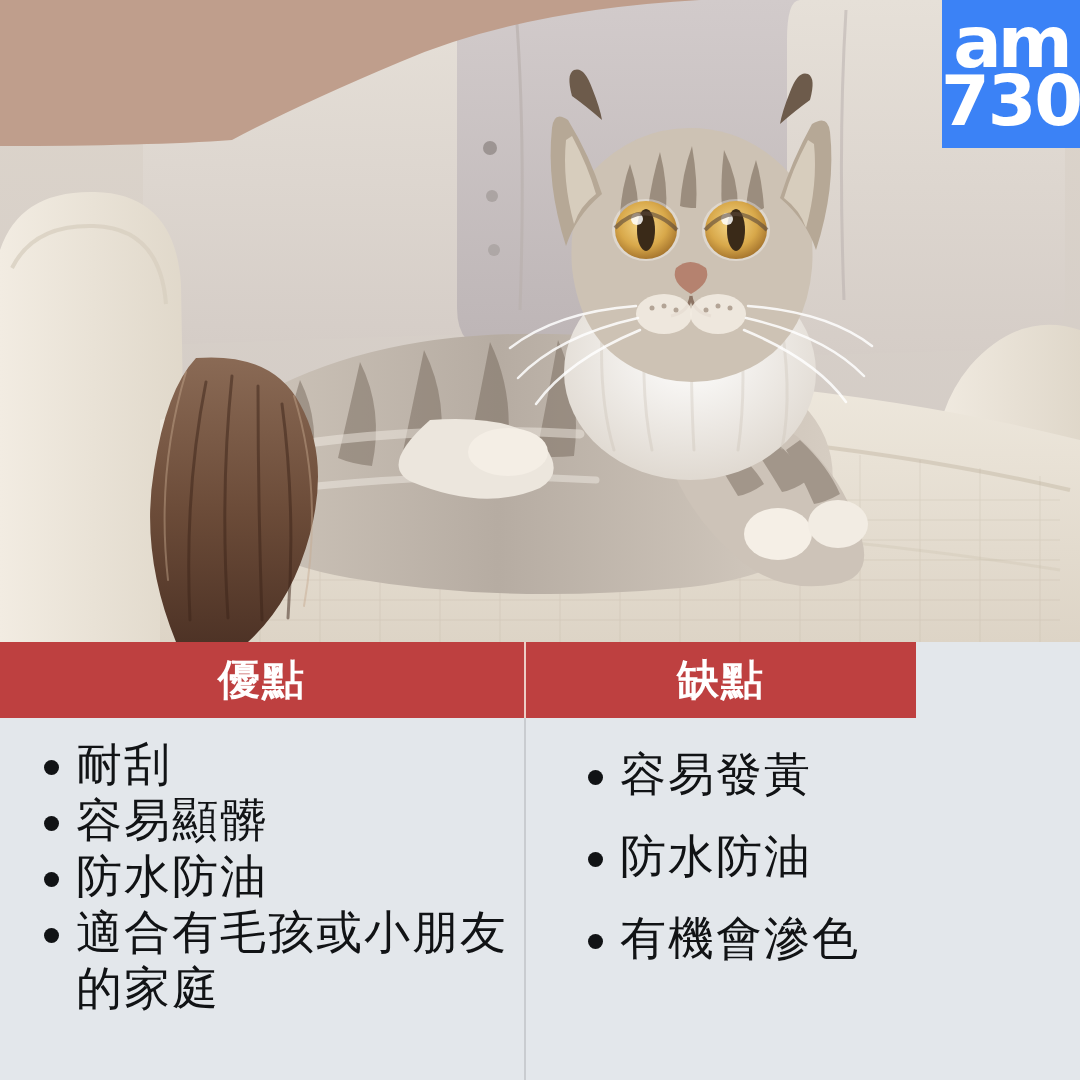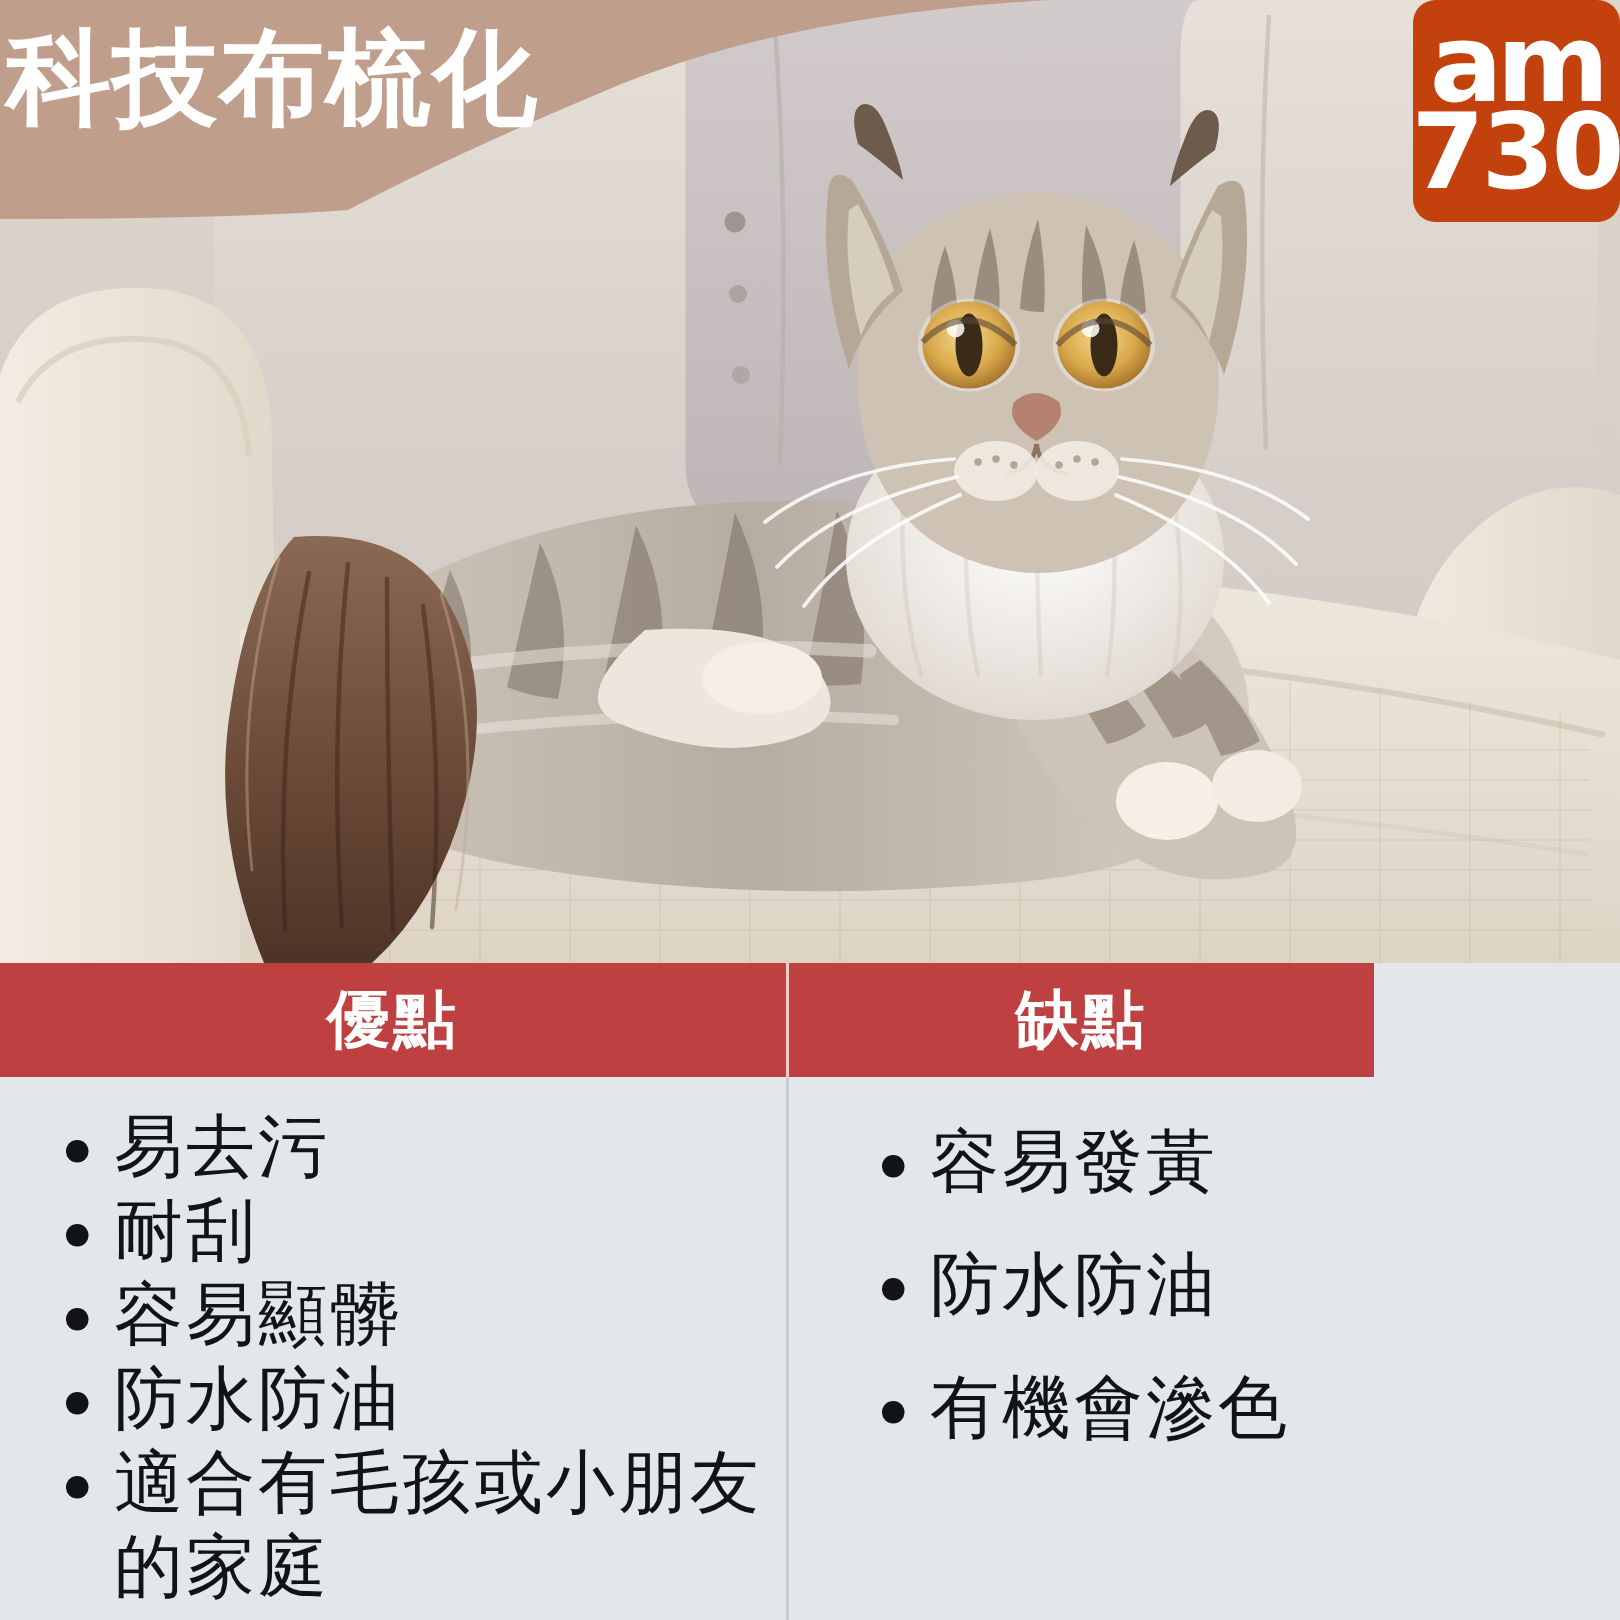--- a/index.html
+++ b/index.html
@@ -53,23 +53,22 @@
     white-space: nowrap;
   }
 
   
   .logo {
     position: absolute;
     right: 0;
     top: 0;
     width: 138px;
     height: 148px;
-    background: #c2410c;
+    background: #3b82f6;
     overflow: hidden;
-    border-radius: 15px;
   }
   .logo-am {
     position: absolute;
     left: 50%;
     transform: translateX(-50%);
     top: 6px;
     color: #ffffff;
     font-size: 72px;
     font-weight: 700;
     line-height: 72px;
@@ -330,37 +329,35 @@
         <path d="M744 330 q72 30 102 72"></path>
       </g>
     </svg>
   </div>
 
   <div class="banner">
     <svg viewBox="0 0 700 200" preserveAspectRatio="none">
       <path d="M0 0 H700 Q520 10 400 62 Q300 104 232 140 Q150 146 0 146 Z" fill="#bf9e8c"></path>
     </svg>
   </div>
-  <div class="banner-title">科技布梳化</div>
 
   <div class="logo">
     <div class="logo-am">am</div>
     <div class="logo-730">730</div>
   </div>
 
   <div class="header-row">
     <div class="header-cell">優點</div>
     <div class="header-div"></div>
     <div class="header-cell right">缺點</div>
   </div>
 
   <div class="content">
     <div class="col col-left">
       <ul class="bullets">
-        <li>易去污</li>
         <li>耐刮</li>
         <li>容易顯髒</li>
         <li>防水防油</li>
         <li>適合有毛孩或小朋友的家庭</li>
       </ul>
     </div>
     <div class="col-div"></div>
     <div class="col col-right">
       <ul class="bullets">
         <li>容易發黃</li>

